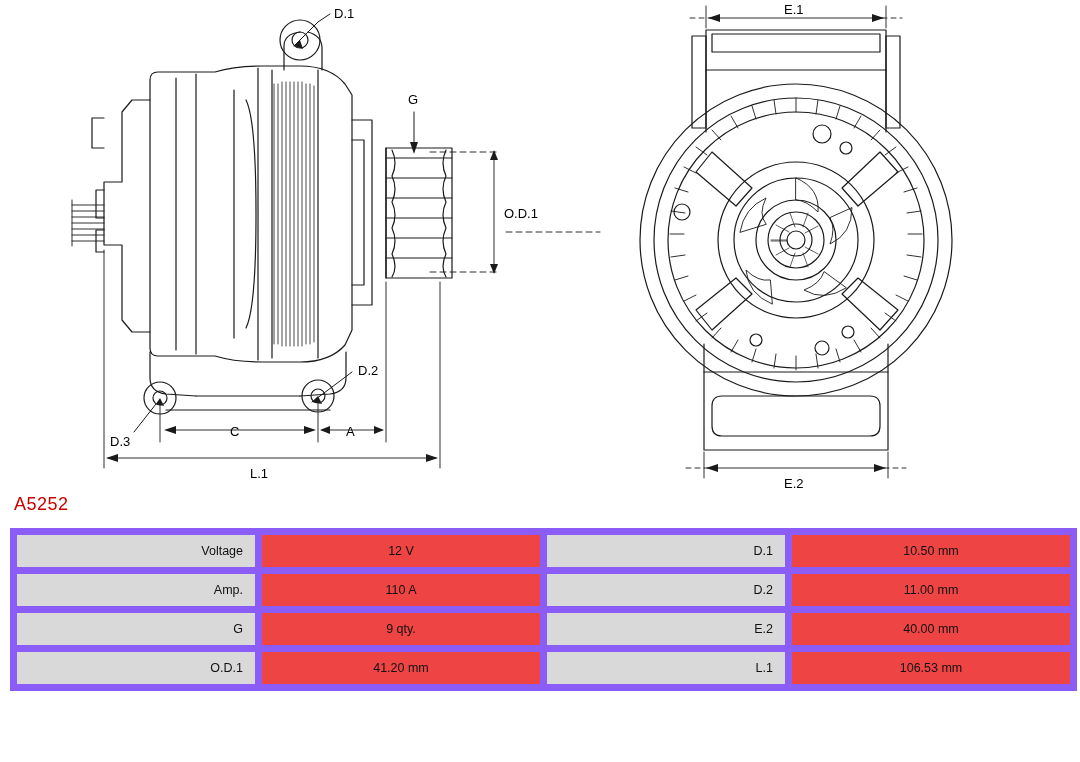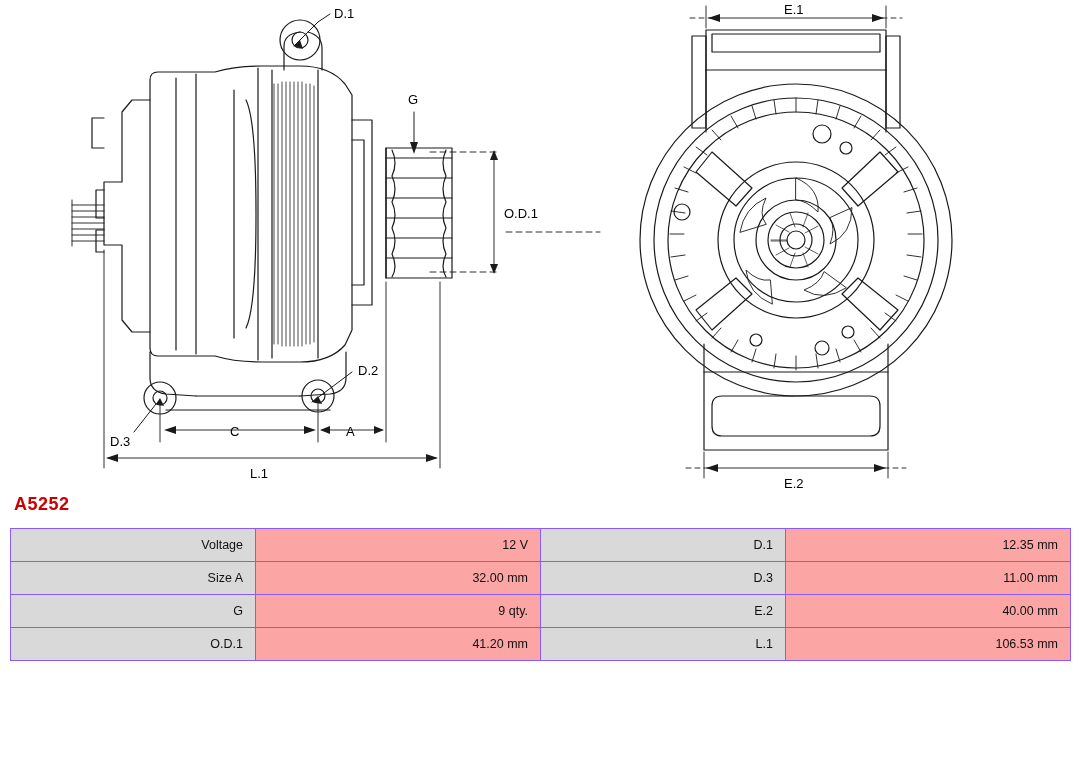--- a/index.html
+++ b/index.html
@@ -20,48 +20,48 @@
     left: 0;
     top: 0;
     width: 1080px;
     height: 500px;
   }
   .part-number {
     position: absolute;
     left: 14px;
     top: 494px;
     font-size: 18px;
-    font-weight: bold;
+    font-weight: normal;
     color: #cc0000;
     letter-spacing: 0.5px;
   }
   #spec-table {
     position: absolute;
     left: 10px;
     top: 528px;
     width: 1060px;
     border-collapse: collapse;
     table-layout: fixed;
     font-size: 12.5px;
   }
   #spec-table td {
     height: 32px;
     padding: 0 12px;
-    border: 1px solid #8b5cf6;
+    border: 7px solid #8b5cf6;
     white-space: nowrap;
     overflow: hidden;
   }
   td.label {
     background: #d9d9d9;
     text-align: right;
     color: #111111;
   }
   td.value {
-    background: #fca5a5;
-    text-align: right;
+    background: #ef4444;
+    text-align: center;
     color: #111111;
   }
   col.c-label { width: 245px; }
   col.c-value { width: 285px; }
   col.c-label2 { width: 245px; }
   col.c-value2 { width: 285px; }
   .dim-text {
     font-family: "Liberation Sans", sans-serif;
     font-size: 13px;
     fill: #000000;
@@ -335,26 +335,26 @@
     <col class="c-label">
       <col class="c-value">
       <col class="c-label2">
       <col class="c-value2">
   </colgroup>
   <tbody>
     <tr>
       <td class="label">Voltage</td>
       <td class="value">12 V</td>
       <td class="label">D.1</td>
-      <td class="value">12.35 mm</td>
+      <td class="value">10.50 mm</td>
     </tr>
     <tr>
-      <td class="label">Size A</td>
-      <td class="value">32.00 mm</td>
-      <td class="label">D.3</td>
+      <td class="label">Amp.</td>
+      <td class="value">110 A</td>
+      <td class="label">D.2</td>
       <td class="value">11.00 mm</td>
     </tr>
     <tr>
       <td class="label">G</td>
       <td class="value">9 qty.</td>
       <td class="label">E.2</td>
       <td class="value">40.00 mm</td>
     </tr>
     <tr>
       <td class="label">O.D.1</td>

